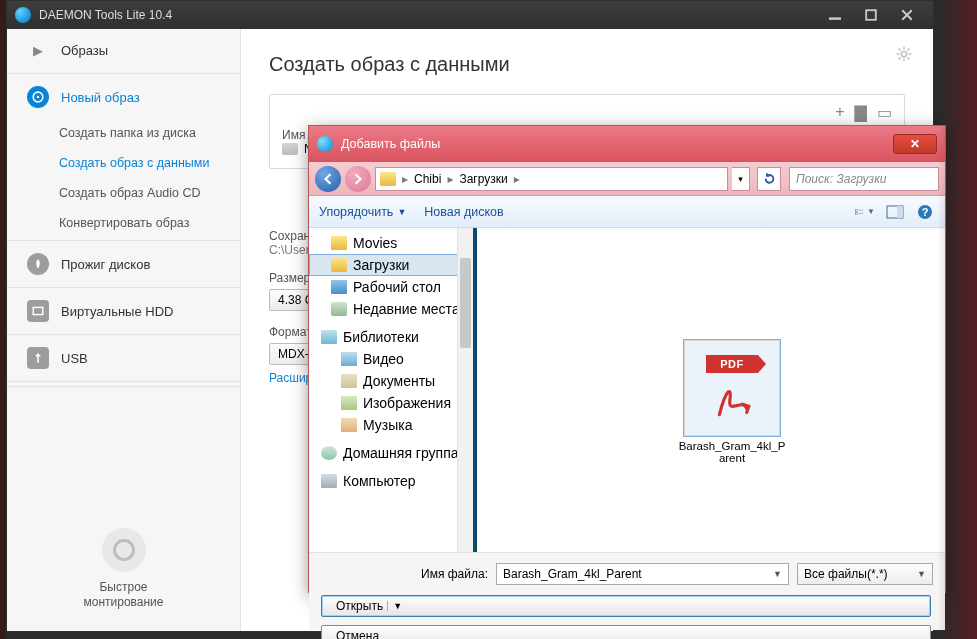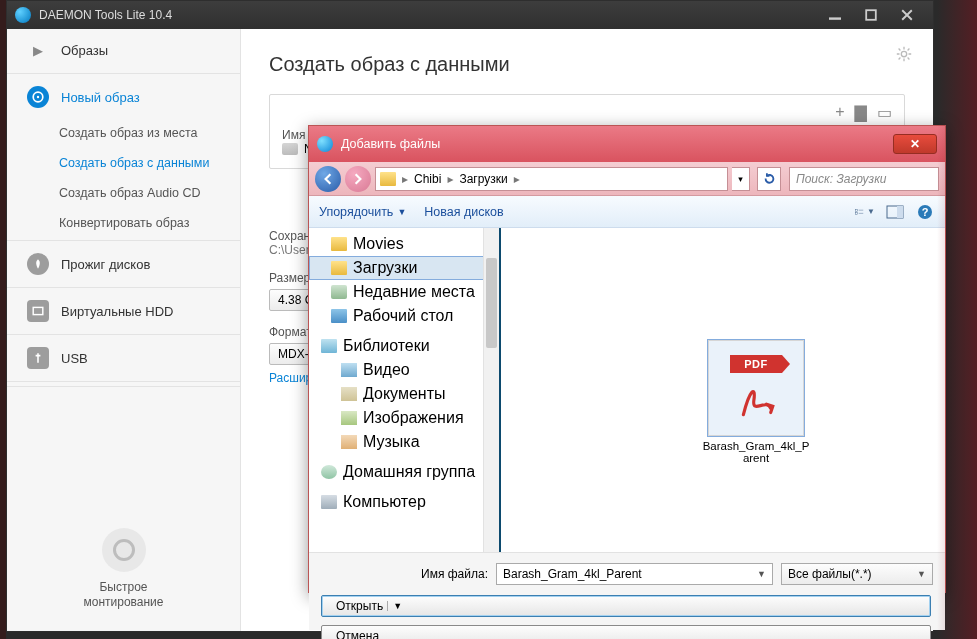--- a/index.html
+++ b/index.html
@@ -63,21 +63,21 @@
 .bc-dd{width:18px;height:24px;border:1px solid #c58f95;border-left:none;background:#fff;display:flex;align-items:center;justify-content:center;font-size:9px;}
 .refresh{width:24px;height:24px;border:1px solid #c58f95;background:#fff;display:flex;align-items:center;justify-content:center;color:#2a5ca8;margin-left:3px;}
 .searchbox{width:150px;height:24px;border:1px solid #c58f95;background:#fff;margin-left:4px;display:flex;align-items:center;padding:0 6px;font-size:12px;color:#888;font-style:italic;gap:4px;}
 
 .dlg-toolbar{height:32px;background:linear-gradient(#f7fbff,#e2eef9);border-bottom:1px solid #cddced;display:flex;align-items:center;padding:0 10px;font-size:12.5px;gap:18px;}
 .dlg-toolbar .org{color:#1b4f9c;display:flex;align-items:center;gap:4px;}
 .dlg-toolbar .right{margin-left:auto;display:flex;gap:10px;align-items:center;color:#4a6a8e;}
 .dlg-toolbar .right .tb-ico{width:20px;height:18px;display:flex;align-items:center;justify-content:center;}
 
 .dlg-body{display:flex;height:calc(100% - 28px - 34px - 32px - 48px);}
-.tree{width:192px;border-right:2px solid #0c4a6e;overflow:hidden;font-size:16px;padding:4px 0;position:relative;}
+.tree{width:168px;border-right:4px solid #0c4a6e;overflow:hidden;font-size:14px;padding:4px 0;position:relative;}
 .tree .scrollbar{position:absolute;right:0;top:0;bottom:0;width:16px;background:#f1f1f1;border-left:1px solid #e2e2e2;}
 .tree .scrollbar .thumb{position:absolute;left:2px;right:2px;top:30px;height:90px;background:#c8c8c8;border-radius:2px;}
 .tree-item{display:flex;align-items:center;gap:6px;padding:3px 6px 3px 22px;white-space:nowrap;}
 .tree-item.sel{background:#d8e6f2;border:1px solid #84acdd;padding:2px 5px 2px 21px;}
 .tree-item.lvl1{padding-left:32px;}
 .tree-group{padding:3px 6px 3px 12px;display:flex;align-items:center;gap:6px;margin-top:6px;}
 .ico{width:16px;height:14px;flex-shrink:0;}
 .ico.folder{background:linear-gradient(#ffe28a,#e8b93e);border-radius:1px;}
 .ico.recent{background:linear-gradient(#cfe4d0,#8fb890);border-radius:2px;}
 .ico.desk{background:linear-gradient(#8ec5e8,#4a8fc7);border-radius:1px;}
@@ -94,21 +94,21 @@
 .file-item.sel .thumb{outline:1px solid #84acdd;background:#eaf2fa;}
 .file-item .thumb{width:96px;height:96px;margin:0 auto 4px;border:1px solid #d6d6d6;display:flex;flex-direction:column;align-items:center;justify-content:center;background:#fff;}
 .pdf-badge{width:52px;height:18px;background:#d0332f;color:#fff;font-weight:bold;font-size:11px;display:flex;align-items:center;justify-content:center;letter-spacing:.5px;position:relative;margin-bottom:6px;}
 .pdf-badge::after{content:"";position:absolute;right:-8px;top:0;border-top:9px solid transparent;border-bottom:9px solid transparent;border-left:8px solid #d0332f;}
 .adobe-icon{width:42px;height:42px;position:relative;}
 .adobe-icon svg{width:100%;height:100%;}
 
 .dlg-footer{height:48px;border-top:1px solid #e2e2e2;background:#f5f5f5;display:flex;align-items:center;padding:0 12px;gap:8px;font-size:12px;}
 .dlg-footer .flabel{margin-left:100px;}
 .dlg-footer .finput{flex:1;height:22px;border:1px solid #aaa;background:#fff;padding:0 6px;font-size:12px;display:flex;align-items:center;justify-content:space-between;}
-.dlg-footer .ftype{width:152px;height:22px;border:1px solid #aaa;background:linear-gradient(#fdfdfd,#ececec);padding:0 6px;font-size:12px;display:flex;align-items:center;justify-content:space-between;}
+.dlg-footer .ftype{width:136px;height:22px;border:1px solid #aaa;background:linear-gradient(#fdfdfd,#ececec);padding:0 6px;font-size:12px;display:flex;align-items:center;justify-content:space-between;}
 .dlg-footer{height:78px;flex-direction:column;align-items:stretch;justify-content:flex-start;padding-top:10px;gap:10px;}
 .dlg-footer .row1{display:flex;align-items:center;gap:8px;}
 .dlg-footer .row2{display:flex;justify-content:flex-end;gap:8px;padding-right:2px;flex-direction:column;}
 .btn{height:22px;border:1px solid #8a8a8a;background:linear-gradient(#fdfdfd,#e6e6e6);font-size:12px;padding:0 14px;display:flex;align-items:center;border-radius:2px;gap:4px;}
 .btn.default{border-color:#3c7fb1;box-shadow:0 0 0 1px #a3d1f0 inset;}
 
 
 .bg-tint-r{position:absolute;right:0;top:0;bottom:0;width:40px;background:linear-gradient(90deg,rgba(0,0,0,0),rgba(120,20,30,.55));pointer-events:none;}
 .bg-tint-l{position:absolute;left:0;top:0;bottom:0;width:6px;background:rgba(60,20,20,.6);pointer-events:none;}
 </style>
@@ -148,21 +148,21 @@
       <div class="side-divider"></div>
       <div class="side-item head active">
         <span class="side-icon circle-blue">
             <svg viewBox="0 0 10 10">
               <circle cx="5" cy="5" r="4" fill="none" stroke="#fff" stroke-width="1.4"></circle>
               <circle cx="5" cy="5" r="1" fill="#fff"></circle>
             </svg>
           </span>
         <span>Новый образ</span>
       </div>
-      <div class="side-sub">Создать образ из места</div>
+      <div class="side-sub">Создать папка из диска</div>
       <div class="side-sub active">Создать образ с данными</div>
       <div class="side-sub">Создать образ Audio CD</div>
       <div class="side-sub">Конвертировать образ</div>
       <div class="side-divider"></div>
       <div class="side-item head">
         <span class="side-icon circle-gray">
             <svg viewBox="0 0 10 10">
               <path d="M5 1 C7 3 7 5 5 9 C3 5 3 3 5 1" fill="#fff"></path>
             </svg>
           </span>
@@ -312,26 +312,26 @@
     <div class="tree">
       <div class="tree-item">
           <div class="ico folder"></div>
           <span>Movies</span>
         </div>
       <div class="tree-item sel">
           <div class="ico folder"></div>
           <span>Загрузки</span>
         </div>
       <div class="tree-item">
+          <div class="ico desk"></div>
+          <span>Рабочий стол</span>
+        </div>
+      <div class="tree-item">
           <div class="ico recent"></div>
           <span>Недавние места</span>
-        </div>
-      <div class="tree-item">
-          <div class="ico desk"></div>
-          <span>Рабочий стол</span>
         </div>
 
       <div class="tree-group">
           <div class="ico lib"></div>
           <span>Библиотеки</span>
         </div>
       <div class="tree-item lvl1">
           <div class="ico video"></div>
           <span>Видео</span>
         </div>

